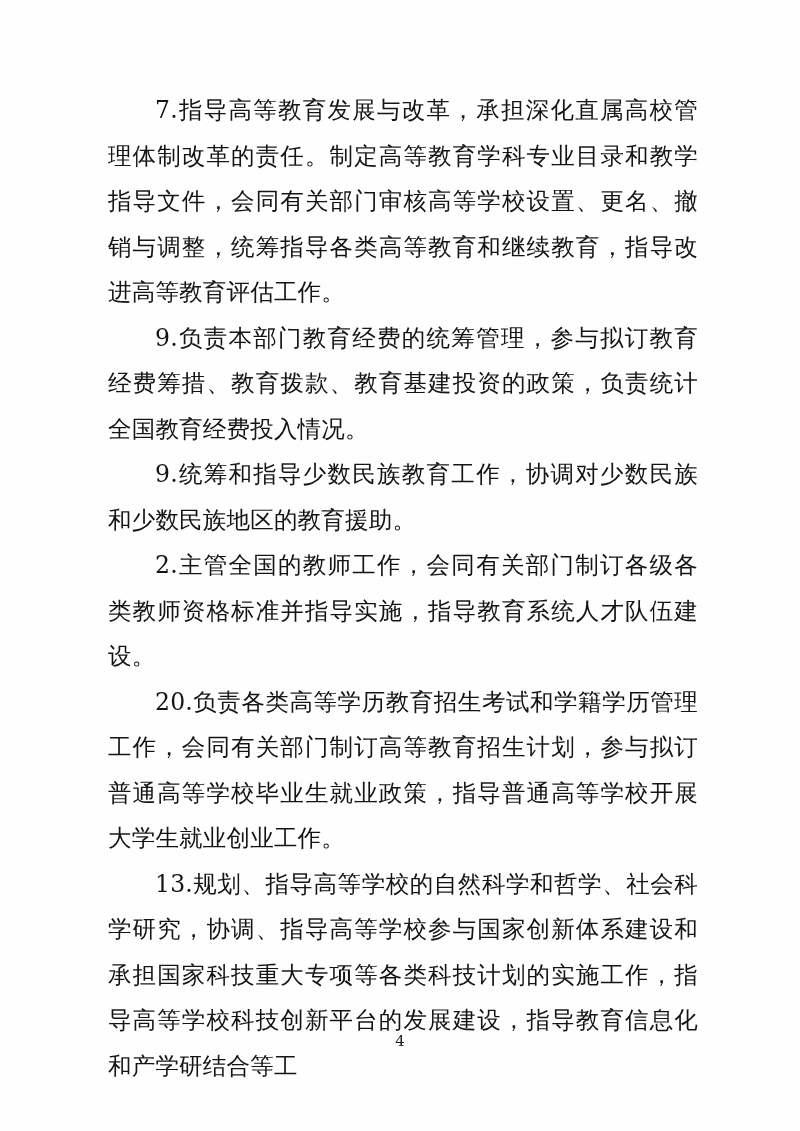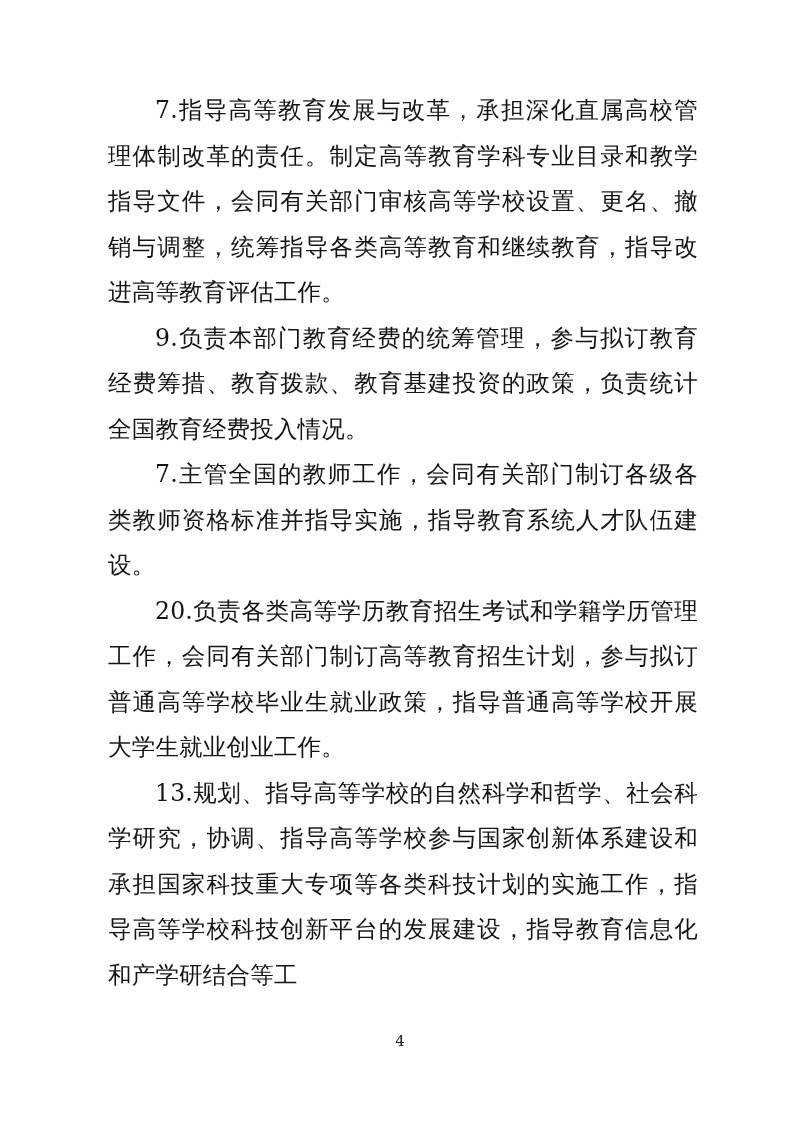--- a/index.html
+++ b/index.html
@@ -46,18 +46,19 @@
     font-family: "DejaVu Serif", "Liberation Serif", serif;
   }
 </style>
 </head>
 <body>
 
 <div class="page">
   <div class="content">
     <p class="para">7.指导高等教育发展与改革，承担深化直属高校管理体制改革的责任。制定高等教育学科专业目录和教学指导文件，会同有关部门审核高等学校设置、更名、撤销与调整，统筹指导各类高等教育和继续教育，指导改进高等教育评估工作。</p>
     <p class="para">9.负责本部门教育经费的统筹管理，参与拟订教育经费筹措、教育拨款、教育基建投资的政策，负责统计全国教育经费投入情况。</p>
-    <p class="para">7.主管全国的教师工作，会同有关部门制订各级各类教师资格标准并指导实施，指导教育系统人才队伍建设。</p>
+    <p class="para">9.统筹和指导少数民族教育工作，协调对少数民族和少数民族地区的教育援助。</p>
+    <p class="para">2.主管全国的教师工作，会同有关部门制订各级各类教师资格标准并指导实施，指导教育系统人才队伍建设。</p>
     <p class="para">20.负责各类高等学历教育招生考试和学籍学历管理工作，会同有关部门制订高等教育招生计划，参与拟订普通高等学校毕业生就业政策，指导普通高等学校开展大学生就业创业工作。</p>
     <p class="para">13.规划、指导高等学校的自然科学和哲学、社会科学研究，协调、指导高等学校参与国家创新体系建设和承担国家科技重大专项等各类科技计划的实施工作，指导高等学校科技创新平台的发展建设，指导教育信息化和产学研结合等工</p>
   </div>
   <div class="page-number">4</div>
 </div>
 
 </body></html>

